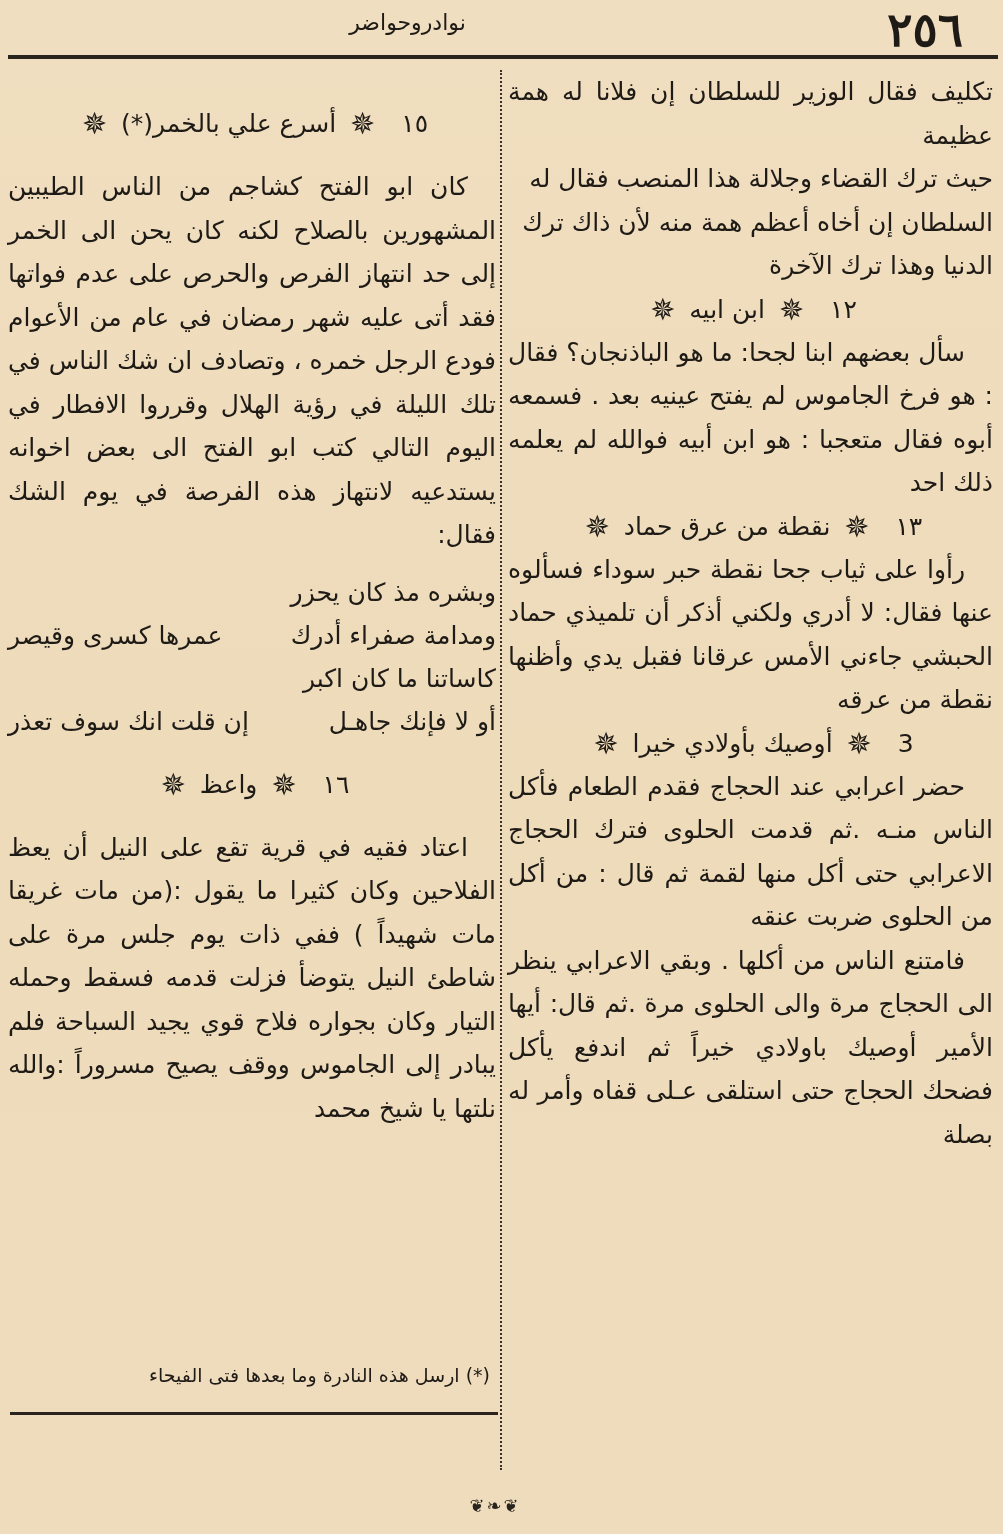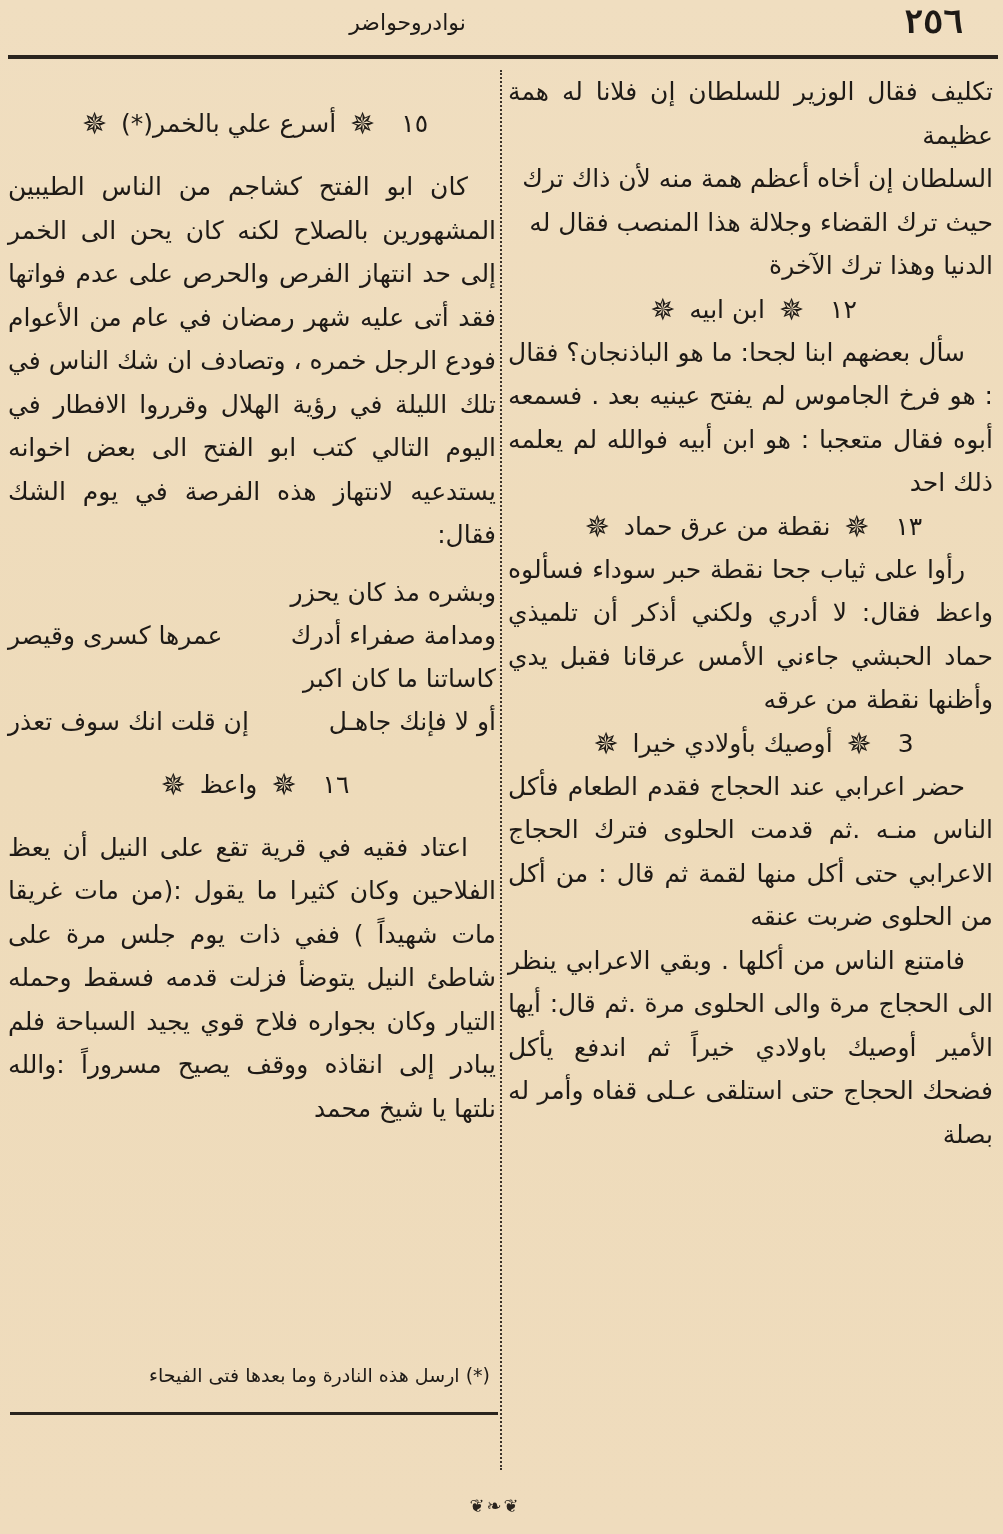--- a/index.html
+++ b/index.html
@@ -1,22 +1,22 @@
 <!DOCTYPE html>
 <html><head>
 <meta charset="utf-8">
 <style>
   html,body{margin:0;padding:0;}
   body{width:1003px;height:1534px;background:#efdcbc;position:relative;overflow:hidden;
        font-family:"DejaVu Sans","Liberation Sans",sans-serif;color:#1e1a16;}
   .page{position:absolute;left:0;top:0;width:1003px;height:1534px;
         background:linear-gradient(180deg,#f0dec0 0%,#eedbba 50%,#efdcbd 100%);}
   .header{position:absolute;top:0;left:0;width:1003px;height:62px;direction:rtl;}
-  .page-number{position:absolute;right:40px;top:2px;font-size:33px;font-weight:bold;
-               font-family:Liberation Mono, monospace;letter-spacing:6px;margin-left:32px;}
+  .page-number{position:absolute;right:40px;top:2px;font-size:47px;font-weight:bold;
+               font-family:Liberation Sans, sans-serif;letter-spacing:6px;margin-left:32px;}
   .running-title{position:absolute;left:0;width:815px;top:10px;text-align:center;font-size:22px;}
   .header-rule{position:absolute;top:55px;left:8px;width:990px;height:4px;background:#2a241e;}
   .column{position:absolute;top:70px;direction:rtl;text-align:justify;}
   .col-right{right:10px;width:485px;}
   .col-left{left:8px;width:488px;margin-top:32px;}
   .divider{position:absolute;left:500px;top:70px;height:1400px;width:0;border-left:2px dotted #3a322a;}
   .p{font-size:25px;line-height:43.5px;margin:0;text-align-last:right;}
   .p.indent{text-indent:28px;}
   .heading{font-size:25px;line-height:43px;text-align:center;margin:0;}
   .heading .num{margin-left:12px;}
@@ -33,39 +33,39 @@
 <div class="page">
 
   <div class="header">
     <div class="page-number">٢٥٦</div>
     <div class="running-title">نوادروحواضر</div>
     <div class="header-rule"></div>
   </div>
 
   <div class="column col-right">
     <p class="p">تكليف فقال الوزير للسلطان إن فلانا له همة عظيمة</p>
+    <p class="p">حيث ترك القضاء وجلالة هذا المنصب فقال له</p>
     <p class="p">السلطان إن أخاه أعظم همة منه لأن ذاك ترك</p>
-    <p class="p">حيث ترك القضاء وجلالة هذا المنصب فقال له</p>
     <p class="p" style="text-align:center">الدنيا وهذا ترك الآخرة</p>
 
     <div class="heading">
       <span class="num">١٢</span>
       <span class="star">✵</span>
       <span>ابن ابيه</span>
       <span class="star">✵</span>
     </div>
     <p class="p indent">سأل بعضهم ابنا لجحا: ما هو الباذنجان؟ فقال : هو فرخ الجاموس لم يفتح عينيه بعد . فسمعه أبوه فقال متعجبا : هو ابن أبيه فوالله لم يعلمه ذلك احد</p>
 
     <div class="heading">
       <span class="num">١٣</span>
       <span class="star">✵</span>
       <span>نقطة من عرق حماد</span>
       <span class="star">✵</span>
     </div>
-    <p class="p indent">رأوا على ثياب جحا نقطة حبر سوداء فسألوه واعظ فقال: لا أدري ولكني أذكر أن تلميذي حماد الحبشي جاءني الأمس عرقانا فقبل يدي وأظنها نقطة من عرقه</p>
+    <p class="p indent">رأوا على ثياب جحا نقطة حبر سوداء فسألوه عنها فقال: لا أدري ولكني أذكر أن تلميذي حماد الحبشي جاءني الأمس عرقانا فقبل يدي وأظنها نقطة من عرقه</p>
 
     <div class="heading">
       <span class="num">3</span>
       <span class="star">✵</span>
       <span>أوصيك بأولادي خيرا</span>
       <span class="star">✵</span>
     </div>
     <p class="p indent">حضر اعرابي عند الحجاج فقدم الطعام فأكل الناس منـه .ثم قدمت الحلوى فترك الحجاج الاعرابي حتى أكل منها لقمة ثم قال : من أكل من الحلوى ضربت عنقه</p>
     <p class="p indent">فامتنع الناس من أكلها . وبقي الاعرابي ينظر الى الحجاج مرة والى الحلوى مرة .ثم قال: أيها الأمير أوصيك باولادي خيراً ثم اندفع يأكل فضحك الحجاج حتى استلقى عـلى قفاه وأمر له بصلة</p>
   </div>
@@ -97,19 +97,19 @@
       <span>إن قلت انك سوف تعذر</span>
     </div>
     <div style="height:20px"></div>
     <div class="heading">
       <span class="num">١٦</span>
       <span class="star">✵</span>
       <span>واعظ</span>
       <span class="star">✵</span>
     </div>
     <div style="height:20px"></div>
-    <p class="p indent">اعتاد فقيه في قرية تقع على النيل أن يعظ الفلاحين وكان كثيرا ما يقول :(من مات غريقا مات شهيداً ) ففي ذات يوم جلس مرة على شاطئ النيل يتوضأ فزلت قدمه فسقط وحمله التيار وكان بجواره فلاح قوي يجيد السباحة فلم يبادر إلى انقاذه ووقف يصيح مسروراً :والله نلتها يا شيخ محمد</p>
+    <p class="p indent">اعتاد فقيه في قرية تقع على النيل أن يعظ الفلاحين وكان كثيرا ما يقول :(من مات غريقا مات شهيداً ) ففي ذات يوم جلس مرة على شاطئ النيل يتوضأ فزلت قدمه فسقط وحمله التيار وكان بجواره فلاح قوي يجيد السباحة فلم يبادر إلى الجاموس ووقف يصيح مسروراً :والله نلتها يا شيخ محمد</p>
   </div>
 
   <div class="footnote-rule"></div>
   <div class="footnote">(*) ارسل هذه النادرة وما بعدها فتى الفيحاء</div>
   <div class="ornament">❦❧❦</div>
 </div>
 
 </body></html>

